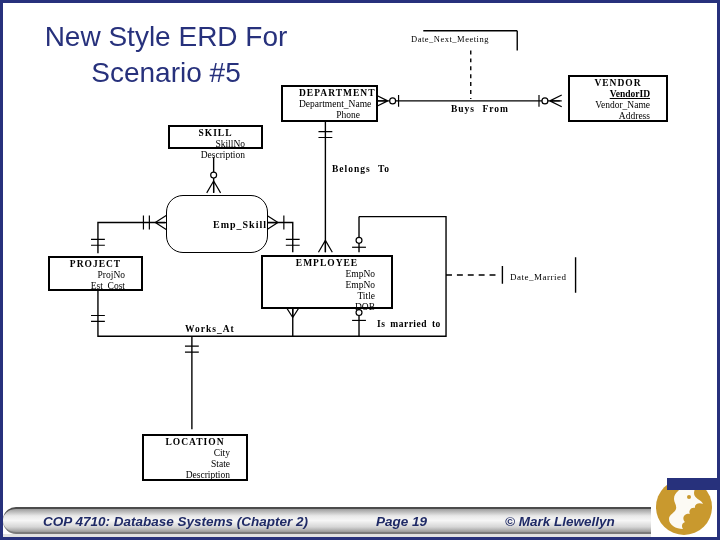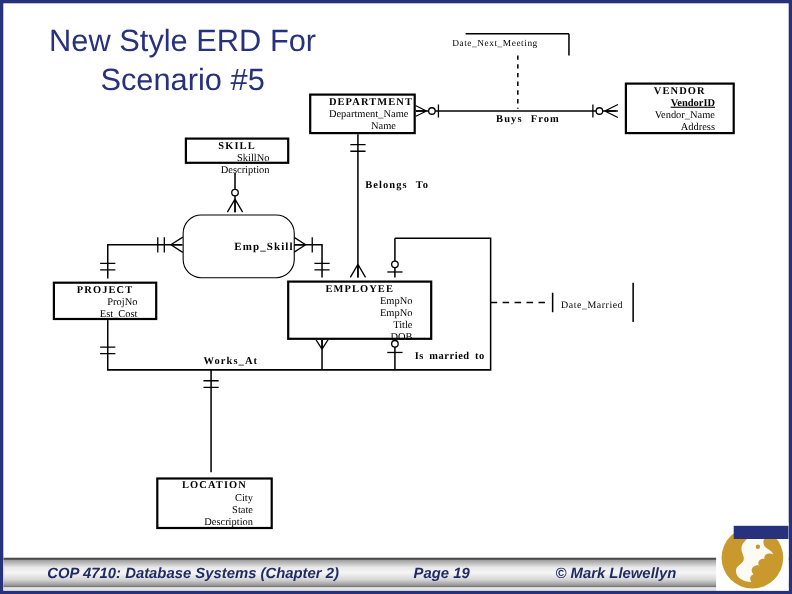--- a/index.html
+++ b/index.html
@@ -31,20 +31,21 @@
     white-space:nowrap;font-weight:bold;letter-spacing:1px;word-spacing:4px;
   }
   .alabel{
     position:absolute;font-family:"Liberation Serif",serif;font-size:9px;color:#000;
     white-space:nowrap;letter-spacing:0.5px;
   }
   .footer-bar{
     position:absolute;left:0;top:504px;width:714px;height:27px;
     border-top:2px solid #4c4c4c;border-bottom:2px solid #7a7a7a;box-sizing:border-box;
     background:linear-gradient(to bottom,#9d9d9d 0%,#e9e9e9 30%,#f6f6f6 50%,#d6d6d6 78%,#9a9a9a 100%);
+    border-radius:13px;
   }
   .footer-strip{position:absolute;left:0;top:531px;width:714px;height:3px;background:#e2e2e2;border-bottom:1px solid #aaa;}
   .footer-bar span{
     position:absolute;top:50%;transform:translateY(-50%);
     color:#1f2a66;font-weight:bold;font-style:italic;font-size:13.5px;white-space:nowrap;
   }
   .f-course{left:40px;} .f-page{left:373px;} .f-copy{left:502px;}
   .logo-box{position:absolute;left:648px;top:472px;width:66px;height:62px;background:#fff;}
   .navy-accent{position:absolute;left:664px;top:475px;width:50px;height:12px;background:#27317c;}
 </style>
@@ -115,21 +116,21 @@
       <path d="M352,321 H366"></path>
 
       <path d="M277,222 L266,215 M277,222 L266,222 M277,222 L266,229 M283,215 V229"></path>
       <path d="M285,239 H299 M285,245 H299"></path>
     </g>
   </svg>
 
   <div class="entity" style="left:278px;top:82px;width:97px;height:37px;">
     <div class="ename">DEPARTMENT</div>
     <div class="eattr">Department_Name</div>
-    <div class="eattr">Name</div>
+    <div class="eattr">Phone</div>
   </div>
 
   <div class="entity" style="left:565px;top:72px;width:100px;height:47px;">
     <div class="ename">VENDOR</div>
     <div class="eattr pk">VendorID</div>
     <div class="eattr">Vendor_Name</div>
     <div class="eattr">Address</div>
   </div>
 
   <div class="entity" style="left:165px;top:122px;width:95px;height:24px;">

